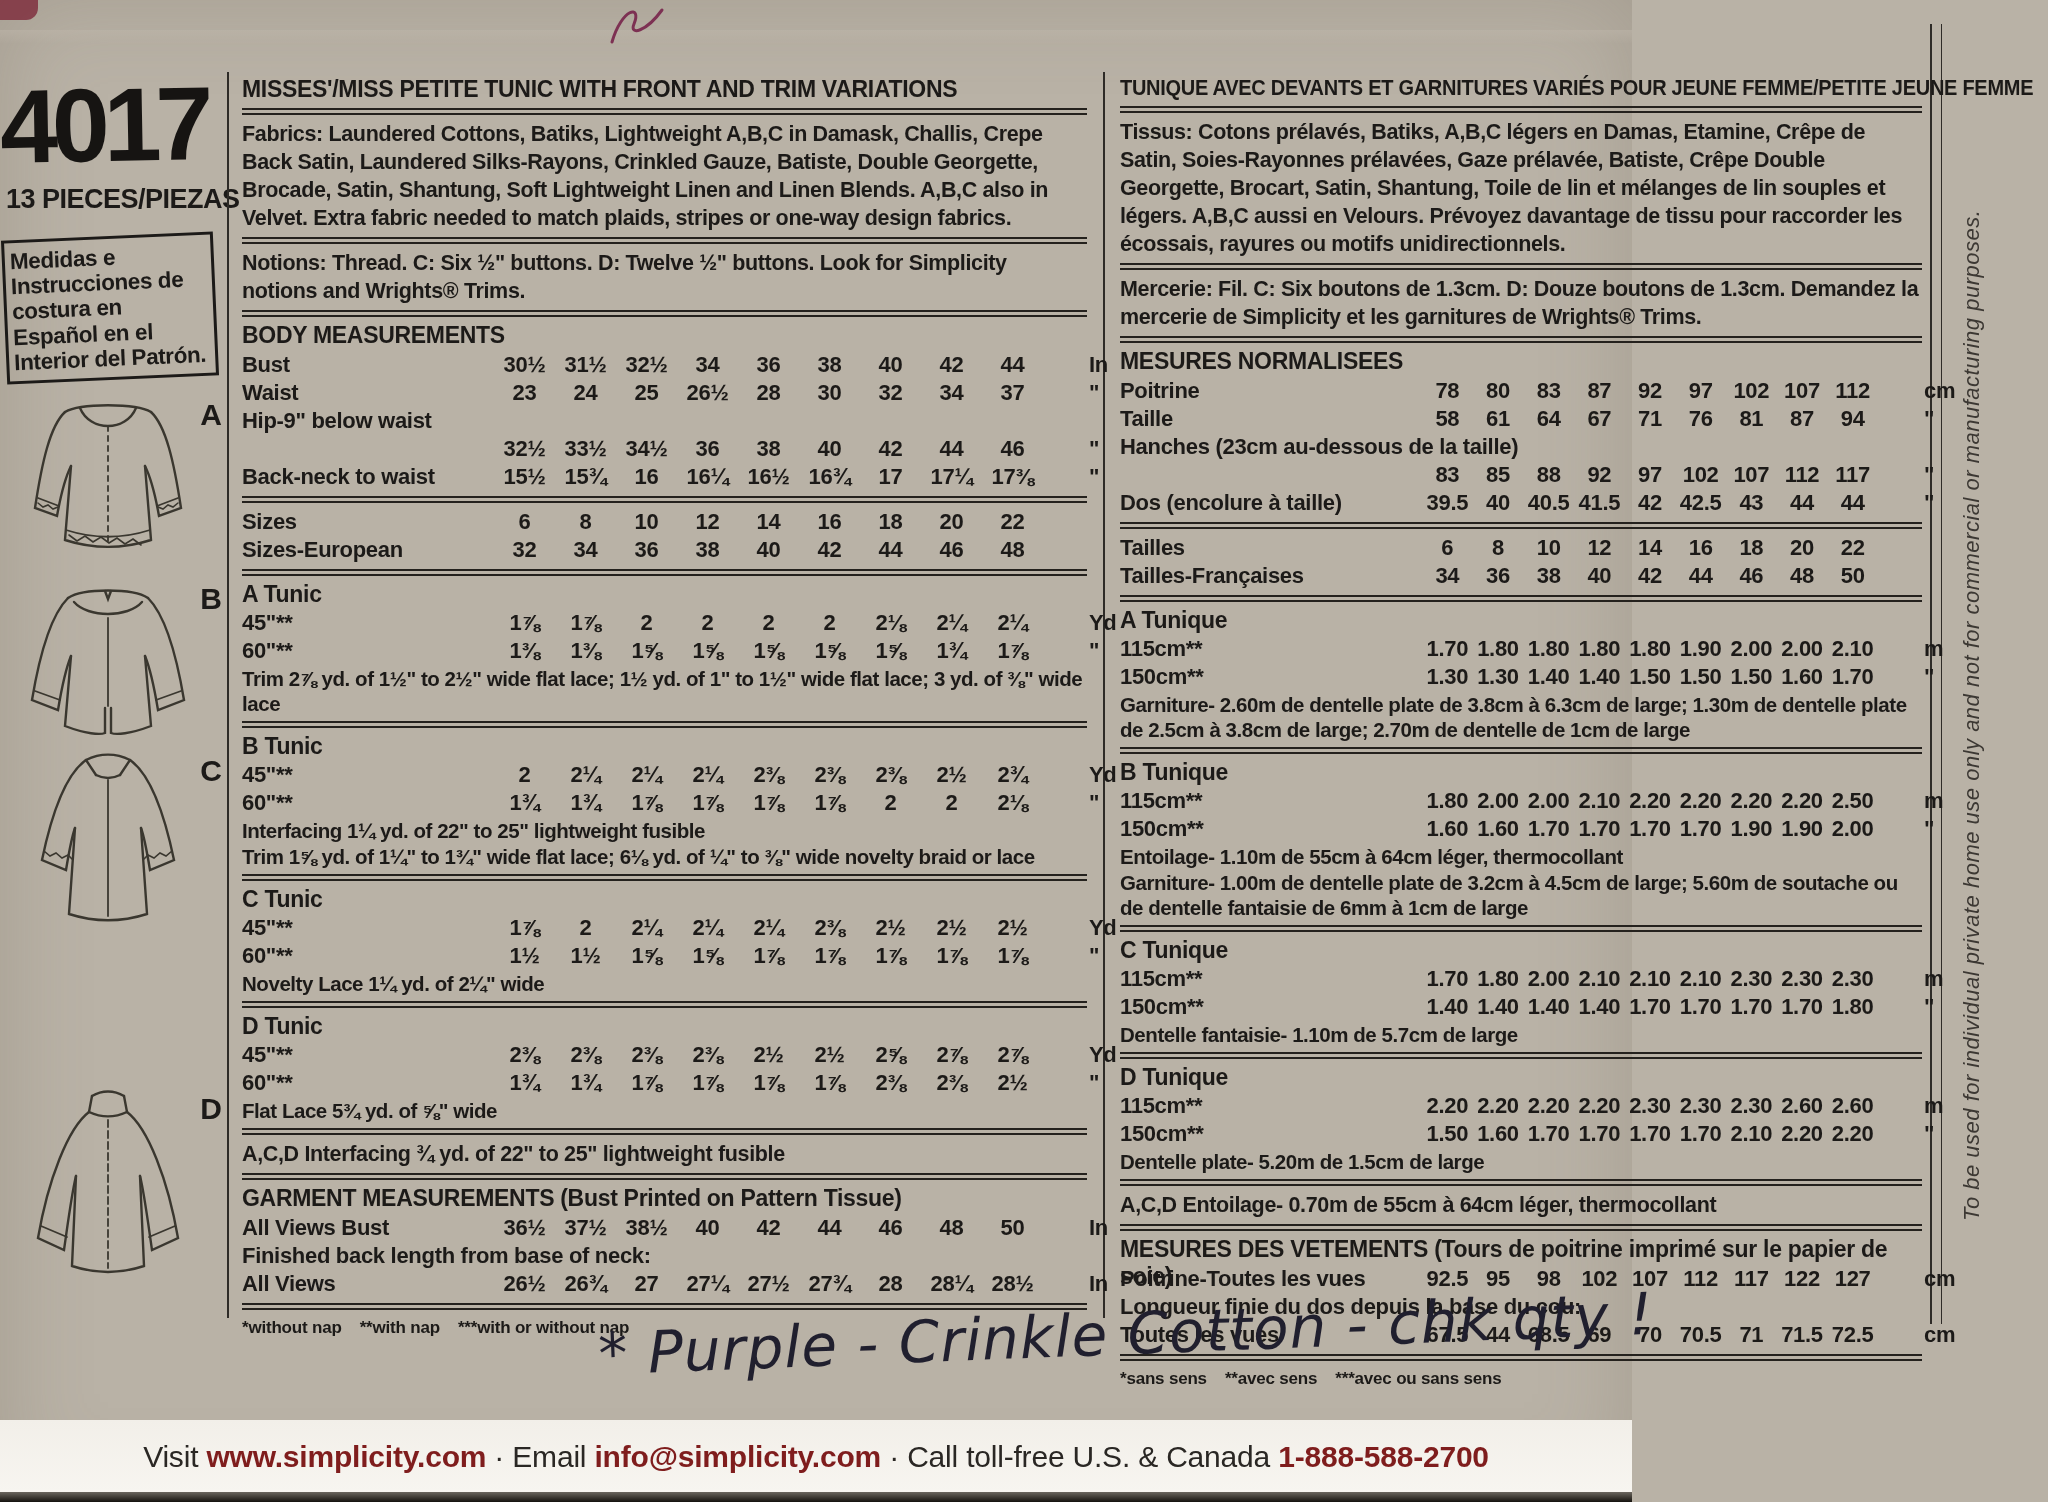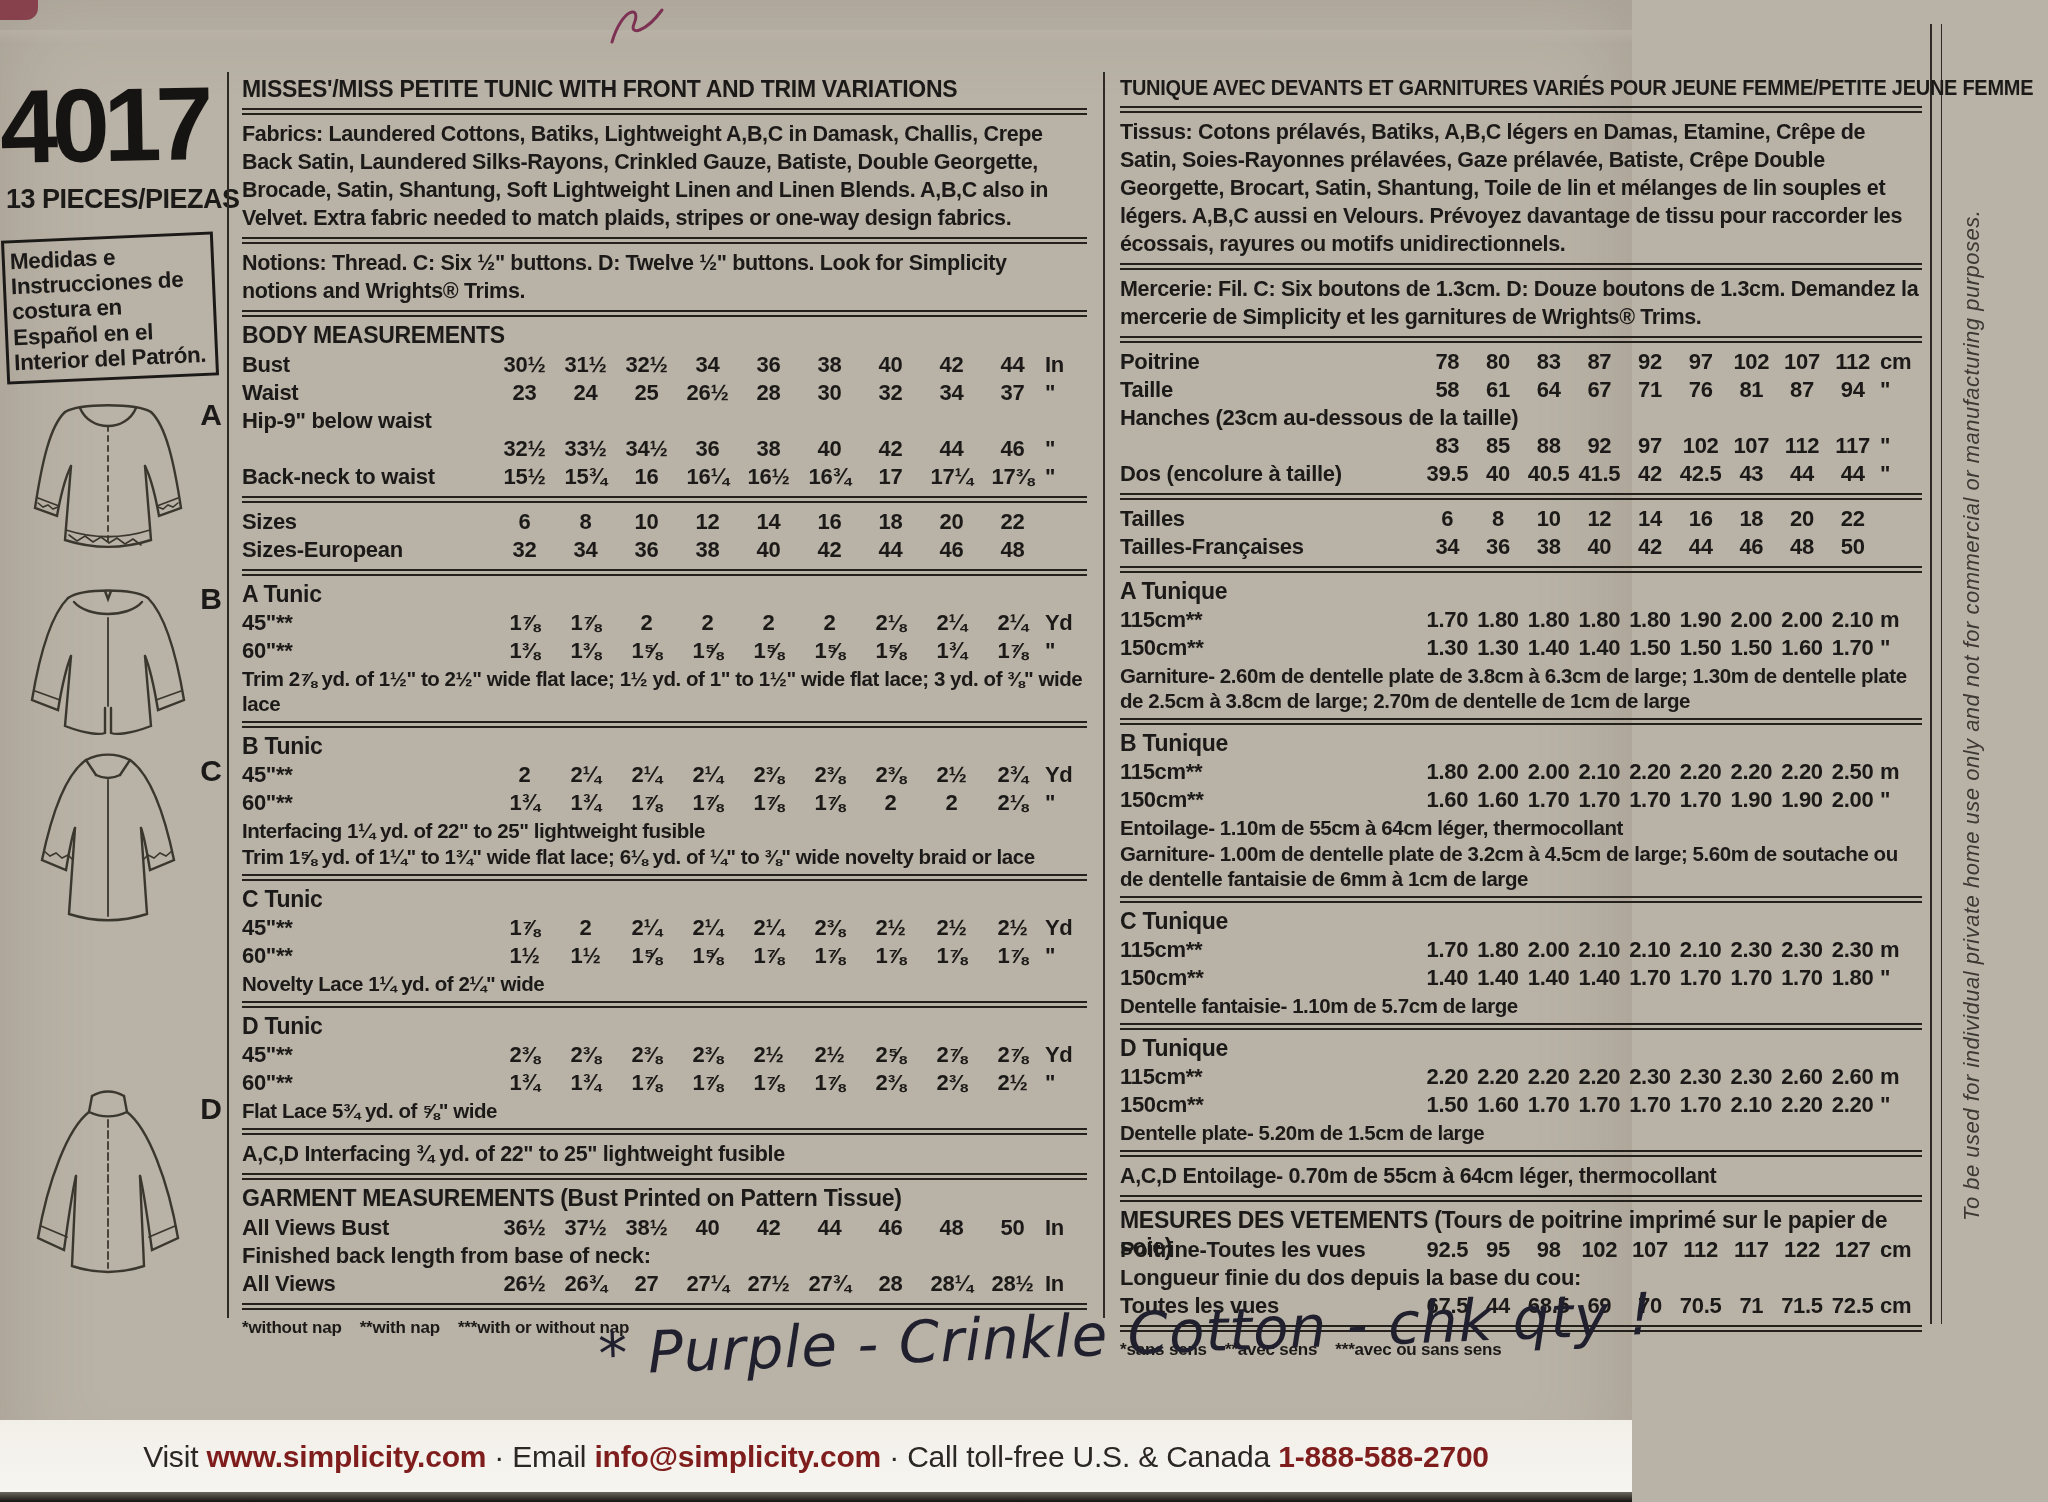--- a/index.html
+++ b/index.html
@@ -38,21 +38,21 @@
   .hr{border-top:2px solid #24211d;border-bottom:2px solid #24211d;height:3px;margin:5px 0;}
   p.para{margin:0 0;font-size:21.5px;line-height:28px;font-weight:700;letter-spacing:-.35px;}
   p.para .plabel{font-weight:800;}
   .theading{font-size:23px;font-weight:700;height:29px;letter-spacing:-.3px;}
   .vname{font-size:23px;font-weight:800;height:28px;letter-spacing:-.3px;}
   .mtable{}
   .mrow{display:grid;grid-template-columns:var(--lab) repeat(9,1fr) 44px;height:28px;align-items:center;font-size:22px;font-weight:700;letter-spacing:-.3px;}
   .mlabel{white-space:nowrap;}
   .span-all{grid-column:1/-1;}
   .mcell{text-align:center;}
-  .munit{text-align:left;padding-left:2px;}
+  .munit{text-align:left;padding-left:2px;margin-left:44px;}
   .note{font-size:20.5px;font-weight:700;line-height:25px;letter-spacing:-.45px;margin:1px 0;}
   .note .nlabel{font-weight:800;}
   .footnote{font-size:17px;font-weight:700;white-space:pre;margin-top:8px;letter-spacing:-.2px;}
 
   
   .side-note{position:absolute;left:1952px;top:130px;height:1170px;display:flex;align-items:center;justify-content:center;writing-mode:vertical-rl;transform:rotate(180deg);font-size:22px;font-style:italic;color:#3c3833;letter-spacing:.5px;width:40px;}
 
   
   .handwriting{position:absolute;left:598px;top:1296px;width:1270px;font-size:58px;font-style:italic;font-family:"DejaVu Sans",sans-serif;color:var(--pen_ink,#201f2e);transform:rotate(-2.2deg);letter-spacing:1px;white-space:nowrap;}
 
@@ -433,20 +433,21 @@
     <div class="footnote">*without nap    **with nap    ***with or without nap</div>
   </div>
 
   <div class="col col-fr">
     <h1 class="title">TUNIQUE AVEC DEVANTS ET GARNITURES VARIÉS POUR JEUNE FEMME/PETITE JEUNE FEMME</h1>
     <div class="hr"></div>
     <p class="para"><span class="plabel">Tissus:</span><span> Cotons prélavés, Batiks, A,B,C légers en Damas, Etamine, Crêpe de Satin, Soies-Rayonnes prélavées, Gaze prélavée, Batiste, Crêpe Double Georgette, Brocart, Satin, Shantung, Toile de lin et mélanges de lin souples et légers. A,B,C aussi en Velours. Prévoyez davantage de tissu pour raccorder les écossais, rayures ou motifs unidirectionnels.</span></p>
     <div class="hr"></div>
     <p class="para"><span class="plabel">Mercerie:</span><span> Fil. C: Six boutons de 1.3cm. D: Douze boutons de 1.3cm. Demandez la mercerie de Simplicity et les garnitures de Wrights® Trims.</span></p>
     <div class="hr"></div>
+    <div class="theading">MESURES NORMALISEES</div>
     <div class="mtable">
         <div class="mrow">
           <span class="mlabel">Poitrine</span>
           <span class="mcell">78</span>
           <span class="mcell">80</span>
           <span class="mcell">83</span>
           <span class="mcell">87</span>
           <span class="mcell">92</span>
           <span class="mcell">97</span>
           <span class="mcell">102</span>

